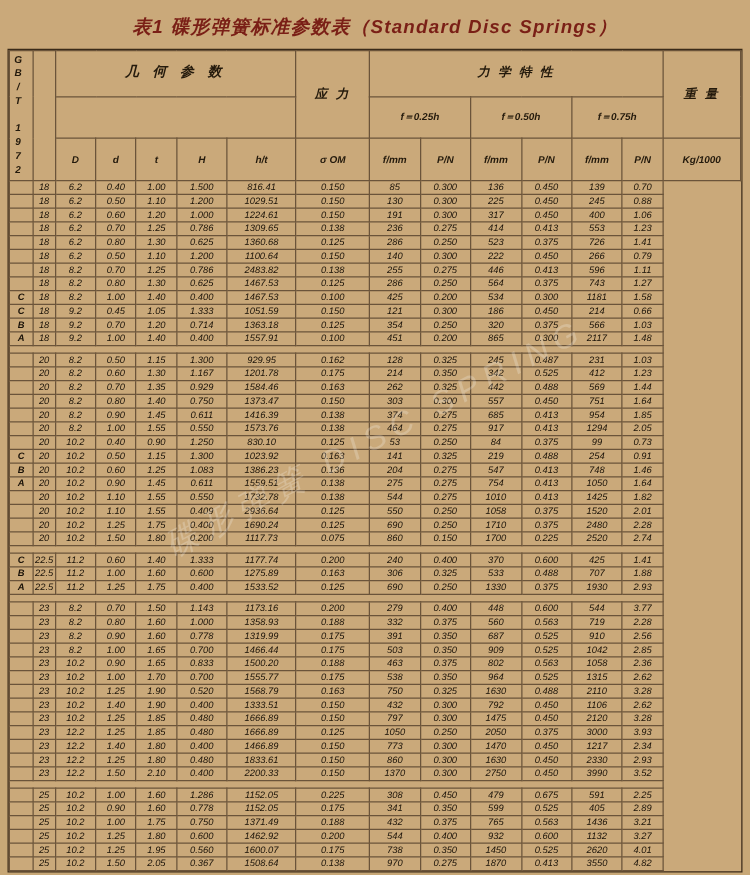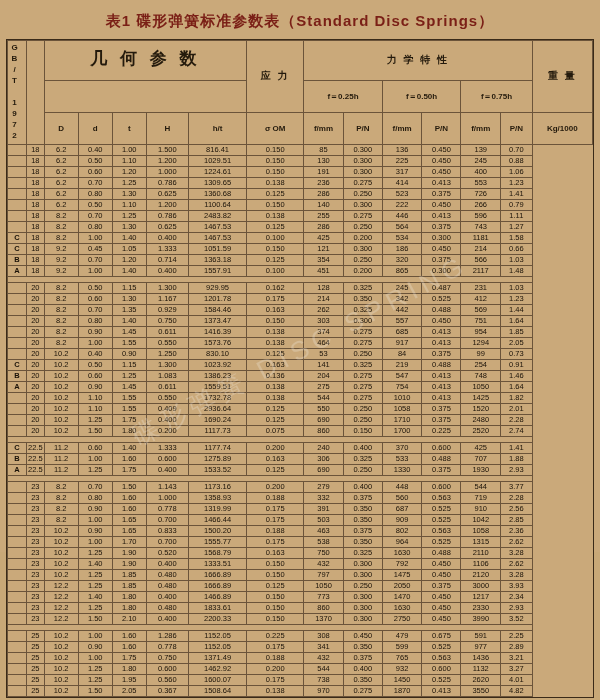--- a/index.html
+++ b/index.html
@@ -6,20 +6,21 @@
   body{
     width:600px;height:700px;
     background:#c8a877;
     font-family:"Liberation Sans", sans-serif;
     overflow:hidden;
   }
   .page{
     position:relative;
     width:600px;height:552px;
     background:#caa97a;
+    font-style:italic;
   }
   .title{
     text-align:center;
     font-size:15px;
     font-weight:bold;
     color:#7a1f16;
     padding:12px 0 8px 0;
     letter-spacing:1px;
     font-family:"Liberation Sans", sans-serif;
   }
@@ -40,21 +41,21 @@
     text-align:center;
     line-height:10px;
     height:10px;
     white-space:nowrap;
   }
   .hdr td{
     font-weight:bold;
     background:#caa97a;
     color:#241a0c;
   }
-  .hdr-big{font-size:17px;letter-spacing:4px;}
+  .hdr-big{font-size:11px;letter-spacing:4px;}
   .hdr-mid{font-size:10px;letter-spacing:2px;text-align:right;}
   .hdr-sm{font-size:8px;}
   .vert{
     writing-mode:vertical-rl;
     text-orientation:upright;
     font-size:8px;
     letter-spacing:2px;
     font-weight:bold;
     padding:2px 0;
   }
@@ -821,21 +822,21 @@
             <td>10.2</td>
             <td>0.90</td>
             <td>1.60</td>
             <td>0.778</td>
             <td>1152.05</td>
             <td>0.175</td>
             <td>341</td>
             <td>0.350</td>
             <td>599</td>
             <td>0.525</td>
-            <td>977</td>
+            <td>405</td>
             <td>2.89</td>
           </tr>
           <tr>
             <td class="rowlabel"></td>
             <td>25</td>
             <td>10.2</td>
             <td>1.00</td>
             <td>1.75</td>
             <td>0.750</td>
             <td>1371.49</td>

